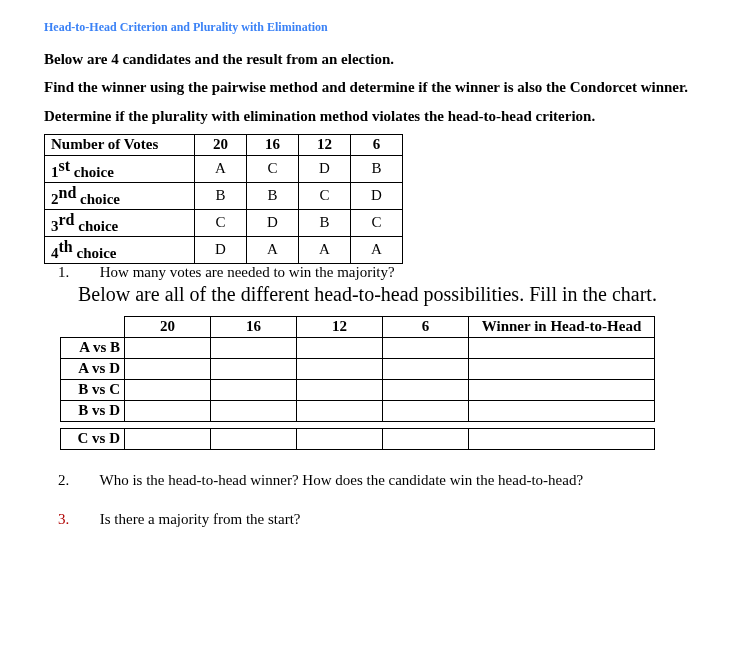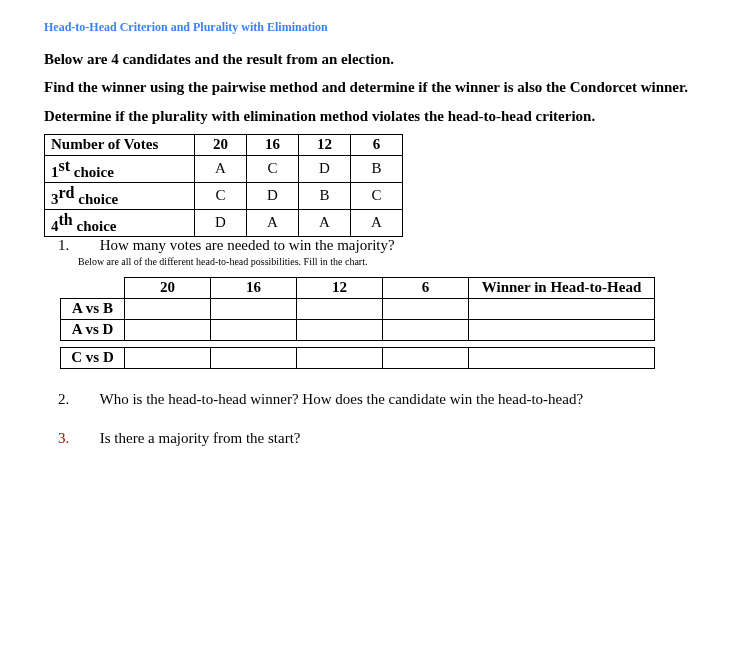--- a/index.html
+++ b/index.html
@@ -45,38 +45,38 @@
       padding-left: 34px;
     }
     .qitem {
       font-size: 15px;
       margin-bottom: 6px;
       text-indent: -20px;
       padding-left: 20px;
     }
     .qnum { display: inline-block; min-width: 18px; }
     .subtext {
-      font-size: 10px;
+      font-size: 20px;
       margin-left: 0;
       margin-top: 2px;
     }
     .h2h-table {
       border-collapse: collapse;
       margin: 10px 0 0 16px;
     }
     .h2h-table td, .h2h-table th {
       border: 1px solid #000;
       padding: 1px 4px;
       font-size: 15px;
       text-align: center;
       height: 21px;
     }
     .h2h-table .pairlabel {
       font-weight: bold;
-      text-align: center;
+      text-align: right;
       width: 64px;
     }
     .h2h-table .blankcorner {
       border: none;
     }
     .h2h-table .col-n { width: 86px; }
     .h2h-table .col-winner { width: 186px; font-weight: bold; }
     .q-block { margin-top: 22px; }
     .q3num { color: #b00000; }
   </style>
@@ -97,20 +97,27 @@
     <td class="numcol bold">16</td>
     <td class="numcol bold">12</td>
     <td class="numcol bold">6</td>
   </tr>
   <tr>
     <td class="rowlabel"><span>1</span><sup>st</sup><span> choice</span></td>
     <td>A</td>
     <td>C</td>
     <td>D</td>
     <td>B</td>
+  </tr>
+  <tr>
+    <td class="rowlabel"><span>2</span><sup>nd</sup><span> choice</span></td>
+    <td>B</td>
+    <td>B</td>
+    <td>C</td>
+    <td>D</td>
   </tr>
   <tr>
     <td class="rowlabel"><span>3</span><sup>rd</sup><span> choice</span></td>
     <td>C</td>
     <td>D</td>
     <td>B</td>
     <td>C</td>
   </tr>
   <tr>
     <td class="rowlabel"><span>4</span><sup>th</sup><span> choice</span></td>
@@ -149,20 +156,36 @@
         <td></td>
   </tr>
   <tr>
     <td class="pairlabel">A vs D</td>
     <td></td>
         <td></td>
         <td></td>
         <td></td>
         <td></td>
   </tr>
+  <tr>
+    <td class="pairlabel">B vs C</td>
+    <td></td>
+        <td></td>
+        <td></td>
+        <td></td>
+        <td></td>
+  </tr>
+  <tr>
+    <td class="pairlabel">B vs D</td>
+    <td></td>
+        <td></td>
+        <td></td>
+        <td></td>
+        <td></td>
+  </tr>
 </tbody>
   </table>
 <table class="h2h-table" style="margin-top:6px;">
   <tbody>
       <tr>
     <td class="pairlabel">C vs D</td>
     <td class="col-n"></td>
     <td class="col-n"></td>
     <td class="col-n"></td>
     <td class="col-n"></td>

